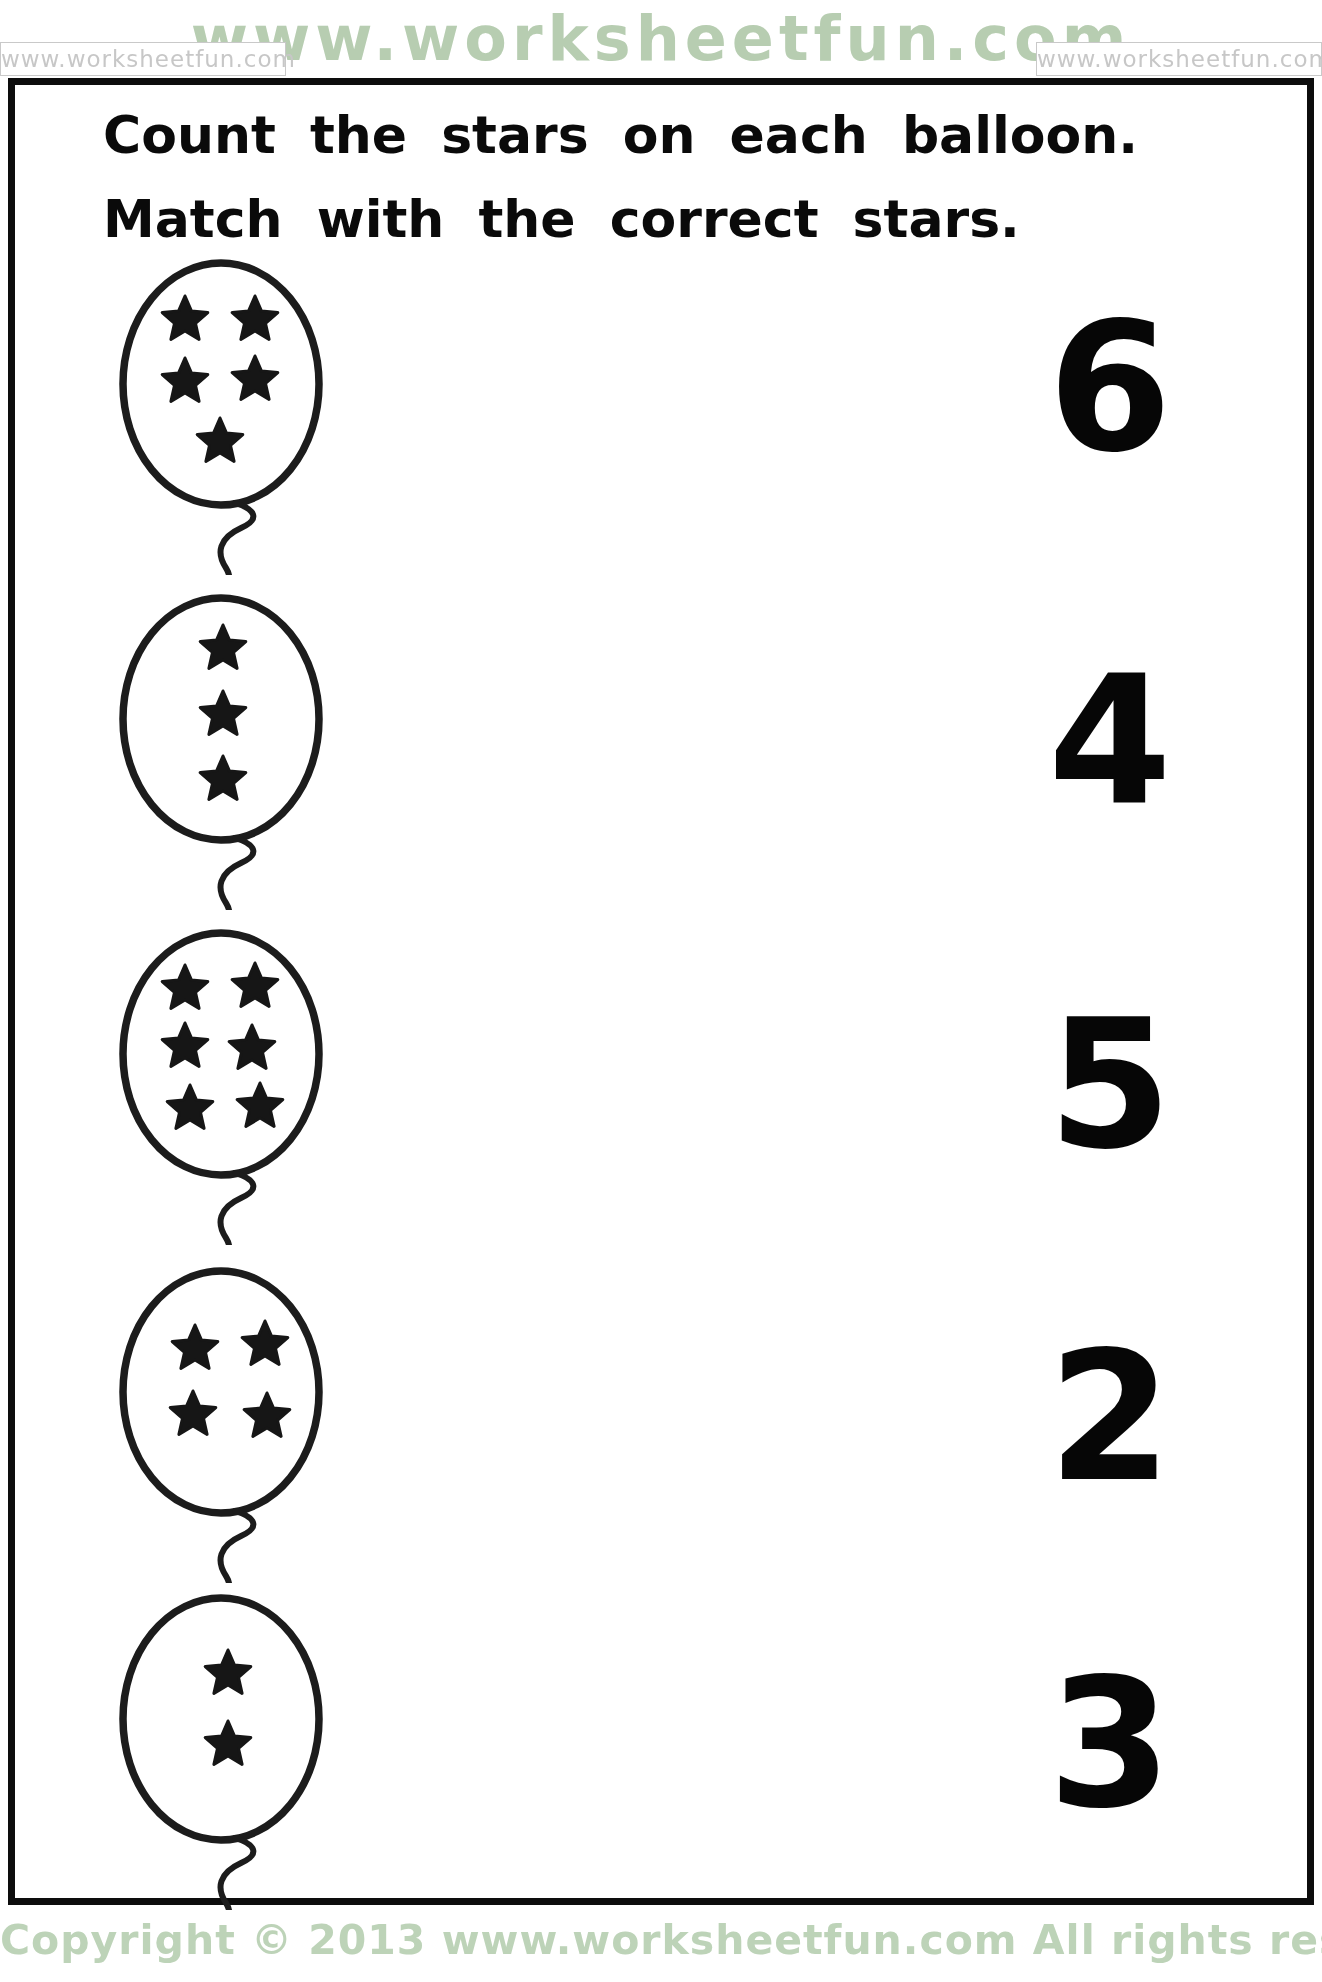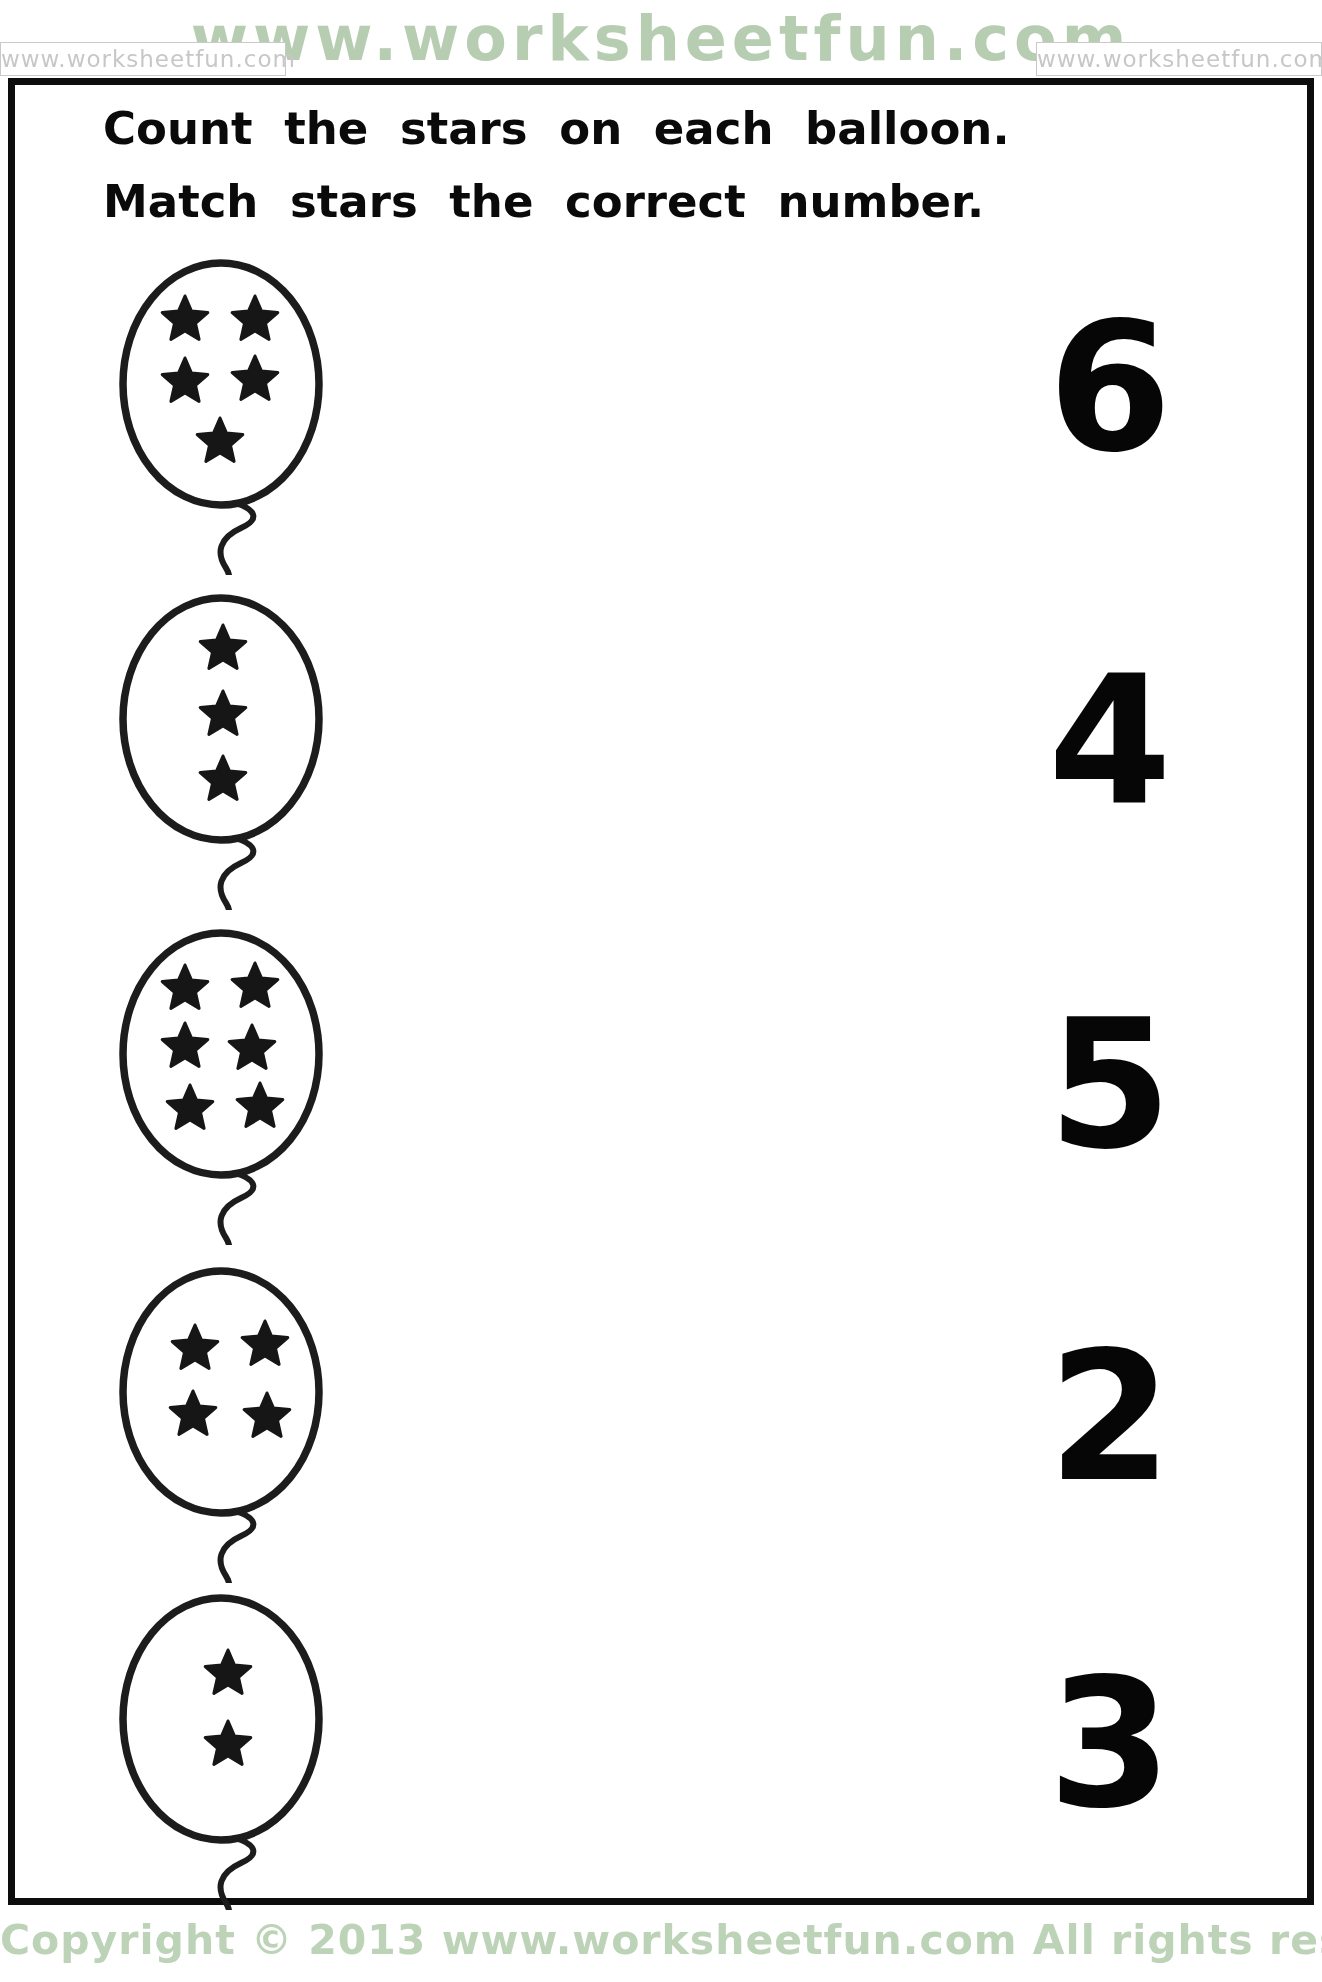--- a/index.html
+++ b/index.html
@@ -20,21 +20,21 @@
   }
   .wm-badge.left{left:0;}
   .wm-badge.right{right:0;}
   
   .frame{
     position:absolute;left:8px;top:78px;width:1292px;height:1813px;
     border:7px solid #0d0d0d;background:#ffffff;
   }
   .instructions{
     position:absolute;top:8px;left:88px;right:20px;
-    font-size:45px;font-weight:bold;color:#0a0a0a;
+    font-size:52px;font-weight:bold;color:#0a0a0a;
     word-spacing:16px;letter-spacing:0px;line-height:1.62;white-space:nowrap;
   }
   
   .row{position:absolute;left:0;width:1292px;}
   .balloon-wrap{position:absolute;left:100px;top:0;}
   .match-number{
     position:absolute;left:1030px;top:0;width:130px;text-align:center;
     font-size:178px;font-weight:bold;color:#060606;line-height:1;
   }
   
@@ -50,21 +50,21 @@
 
   <div class="wm-top">
     <div class="wm-center">www.worksheetfun.com</div>
     <div class="wm-badge left">www.worksheetfun.com</div>
     <div class="wm-badge right">www.worksheetfun.com</div>
   </div>
 
   <div class="frame">
     <div class="instructions">
       <div>Count the stars on each balloon.</div>
-      <div>Match stars the correct number.</div>
+      <div>Match with the correct stars.</div>
     </div>
     <div id="rows">
         <div class="row" style="top: 172px;">
           <div class="balloon-wrap"><svg width="212" height="318" viewBox="0 0 212 318">
               <ellipse cx="106" cy="127" rx="98" ry="121" fill="#ffffff" stroke="#1c1c1c" stroke-width="7.5"></ellipse>
               <path d="M120,246 C140,252 146,262 126,271 C104,281 101,296 111,311 C118,322 113,333 101,334 C93,334 90,329 93,325" fill="none" stroke="#1c1c1c" stroke-width="6" stroke-linecap="round"></path>
               <polygon points="0,-24 6.5,-8.9 22.8,-7.4 10.5,3.4 14.1,19.4 0,11 -14.1,19.4 -10.5,3.4 -22.8,-7.4 -6.5,-8.9" transform="translate(70,63)" fill="#161616" stroke="#161616" stroke-width="3" stroke-linejoin="round"></polygon>
               <polygon points="0,-24 6.5,-8.9 22.8,-7.4 10.5,3.4 14.1,19.4 0,11 -14.1,19.4 -10.5,3.4 -22.8,-7.4 -6.5,-8.9" transform="translate(140,63)" fill="#161616" stroke="#161616" stroke-width="3" stroke-linejoin="round"></polygon>
               <polygon points="0,-24 6.5,-8.9 22.8,-7.4 10.5,3.4 14.1,19.4 0,11 -14.1,19.4 -10.5,3.4 -22.8,-7.4 -6.5,-8.9" transform="translate(70,125)" fill="#161616" stroke="#161616" stroke-width="3" stroke-linejoin="round"></polygon>
               <polygon points="0,-24 6.5,-8.9 22.8,-7.4 10.5,3.4 14.1,19.4 0,11 -14.1,19.4 -10.5,3.4 -22.8,-7.4 -6.5,-8.9" transform="translate(140,123)" fill="#161616" stroke="#161616" stroke-width="3" stroke-linejoin="round"></polygon>

